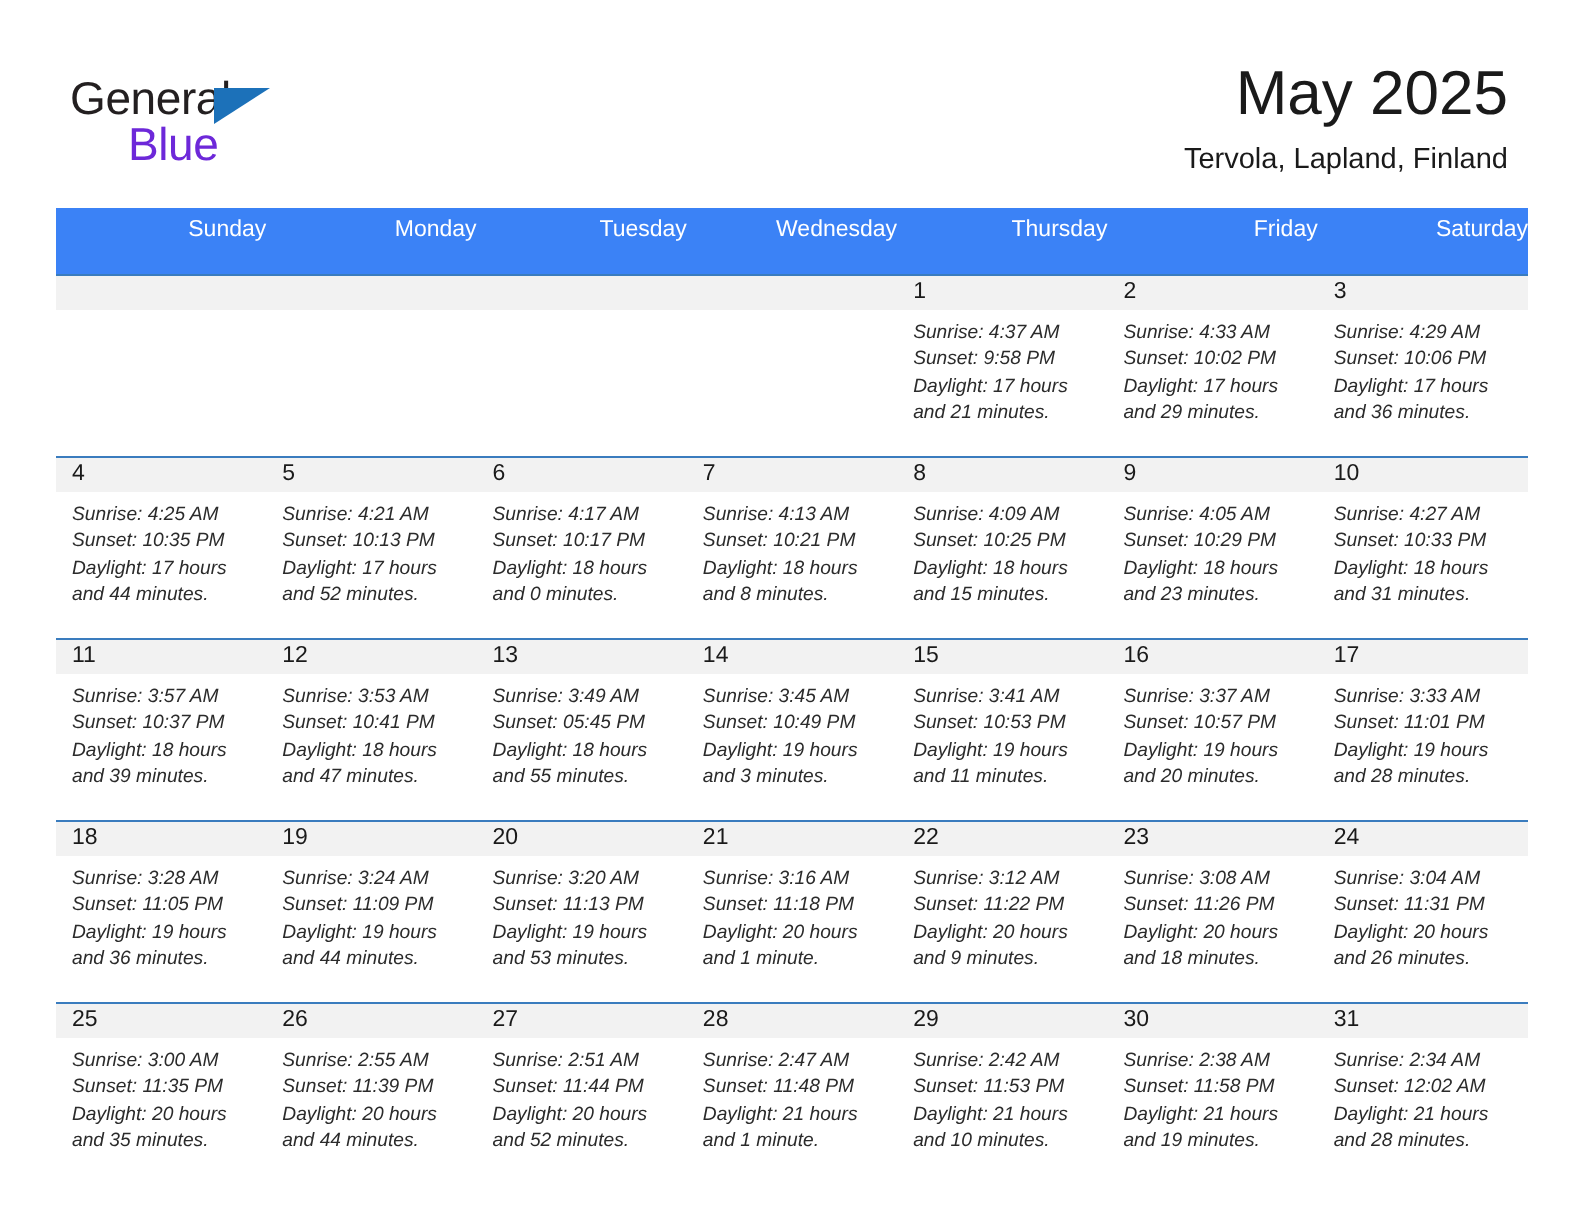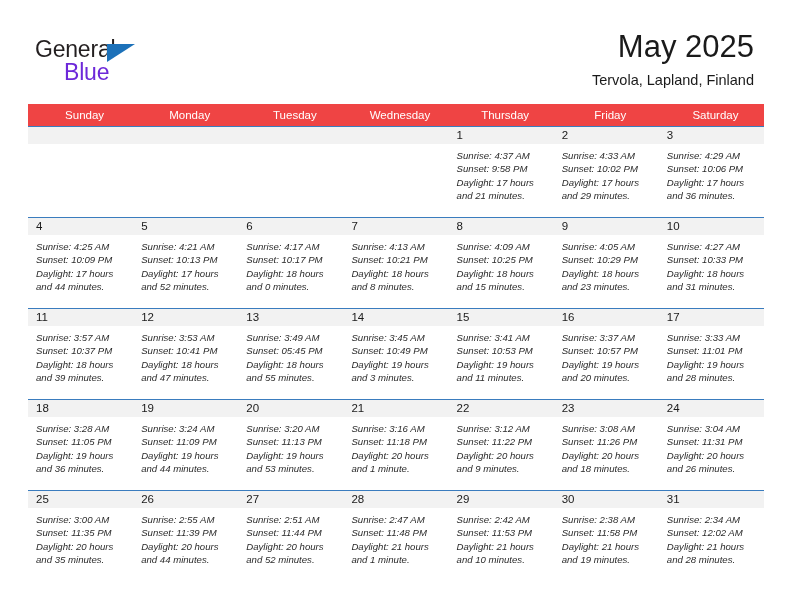--- a/index.html
+++ b/index.html
@@ -92,26 +92,26 @@
   .calendar {
     position: absolute;
     left: 28px;
     top: 104px;
     width: 736px;
     border-collapse: collapse;
     table-layout: fixed;
   }
 
   .calendar th {
-    background: #ef4444;
+    background: #3b82f6;
     color: #ffffff;
     font-size: 11.5px;
     font-weight: normal;
-    text-align: center;
-    padding: 5px 0 5px 8px;
+    text-align: right;
+    padding: 5px 0 16px 8px;
     height: 12px;
     vertical-align: middle;
     border: 0;
   }
 
   .week-row td {
     padding: 0;
     vertical-align: top;
     border-top: 1px solid #3a7cbe;
     background: #ffffff;
@@ -237,21 +237,21 @@
               </div>
             </div>
           </td>
         </tr>
         <tr class="week-row">
           <td>
             <div class="cell">
               <div class="daynum-band">4</div>
               <div class="cell-body">
                 <div>Sunrise: 4:25 AM</div>
-                <div>Sunset: 10:09 PM</div>
+                <div>Sunset: 10:35 PM</div>
                 <div>Daylight: 17 hours</div>
                 <div>and 44 minutes.</div>
               </div>
             </div>
           </td>
           <td>
             <div class="cell">
               <div class="daynum-band">5</div>
               <div class="cell-body">
                 <div>Sunrise: 4:21 AM</div>

